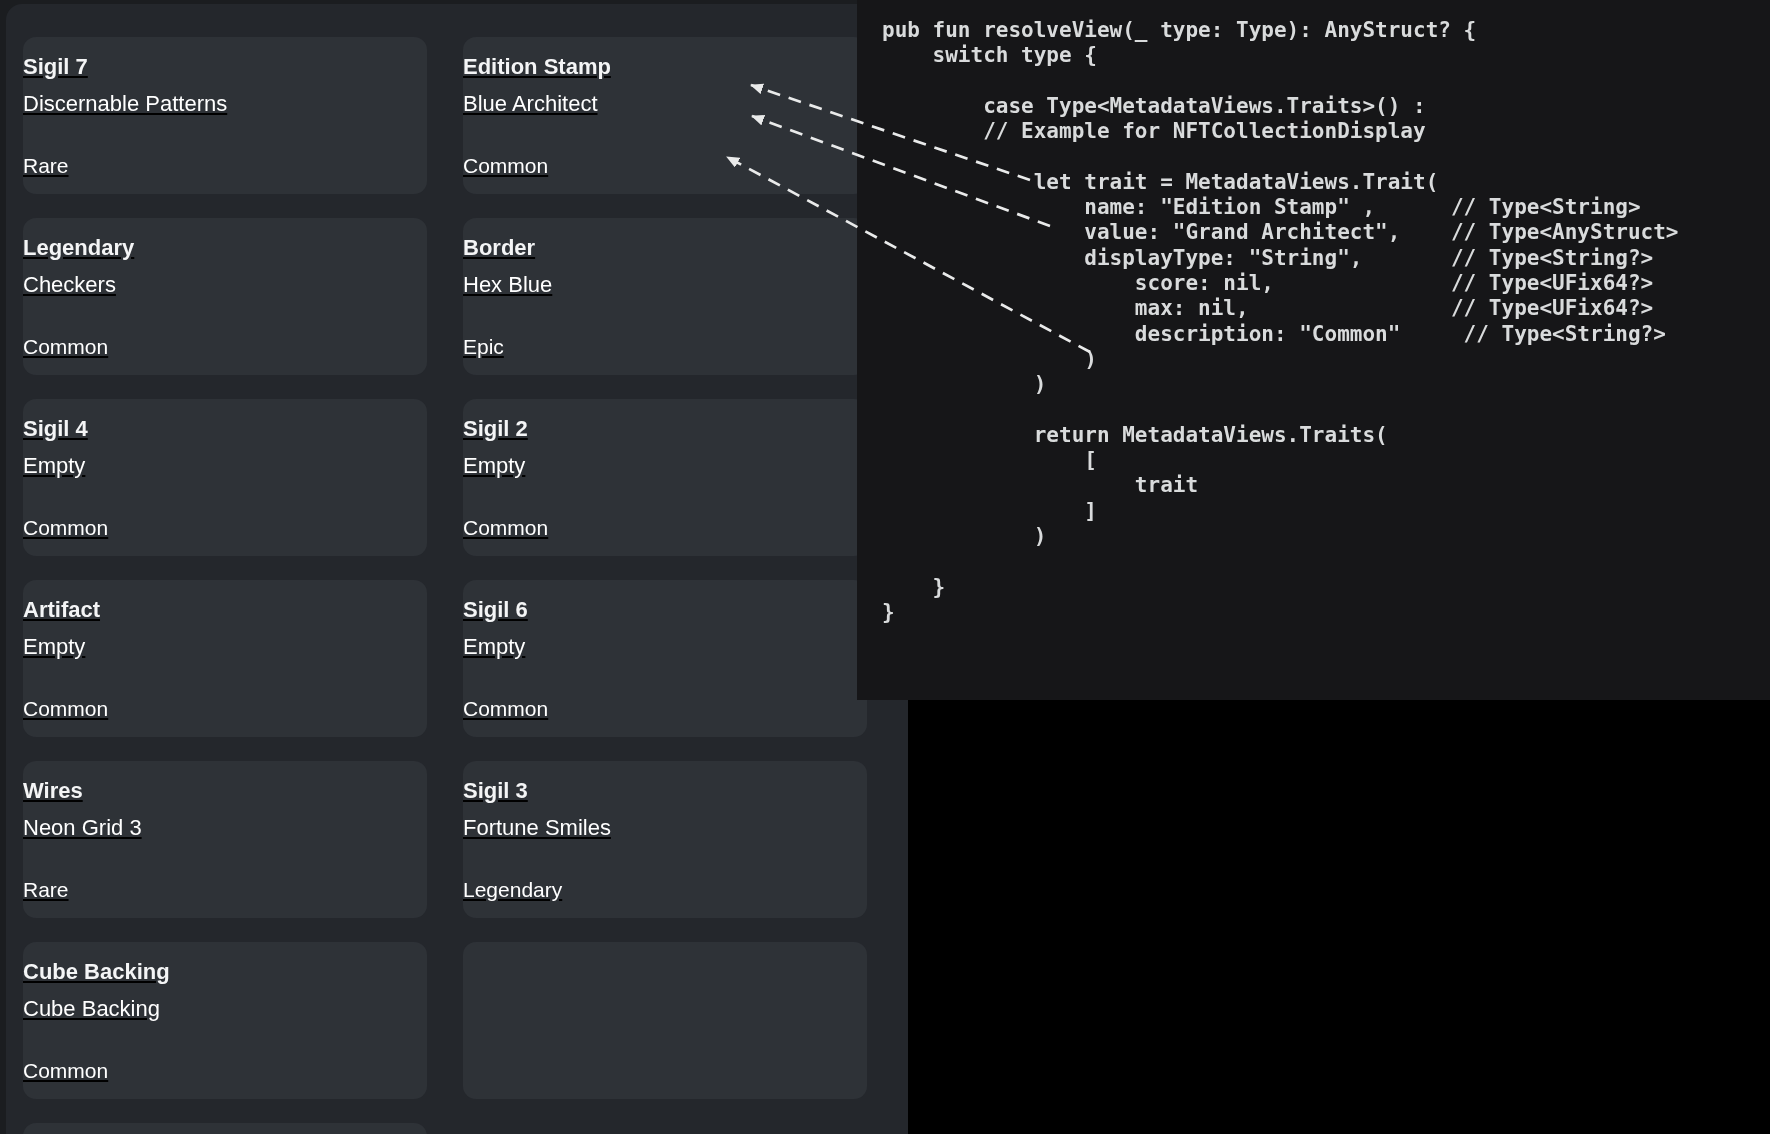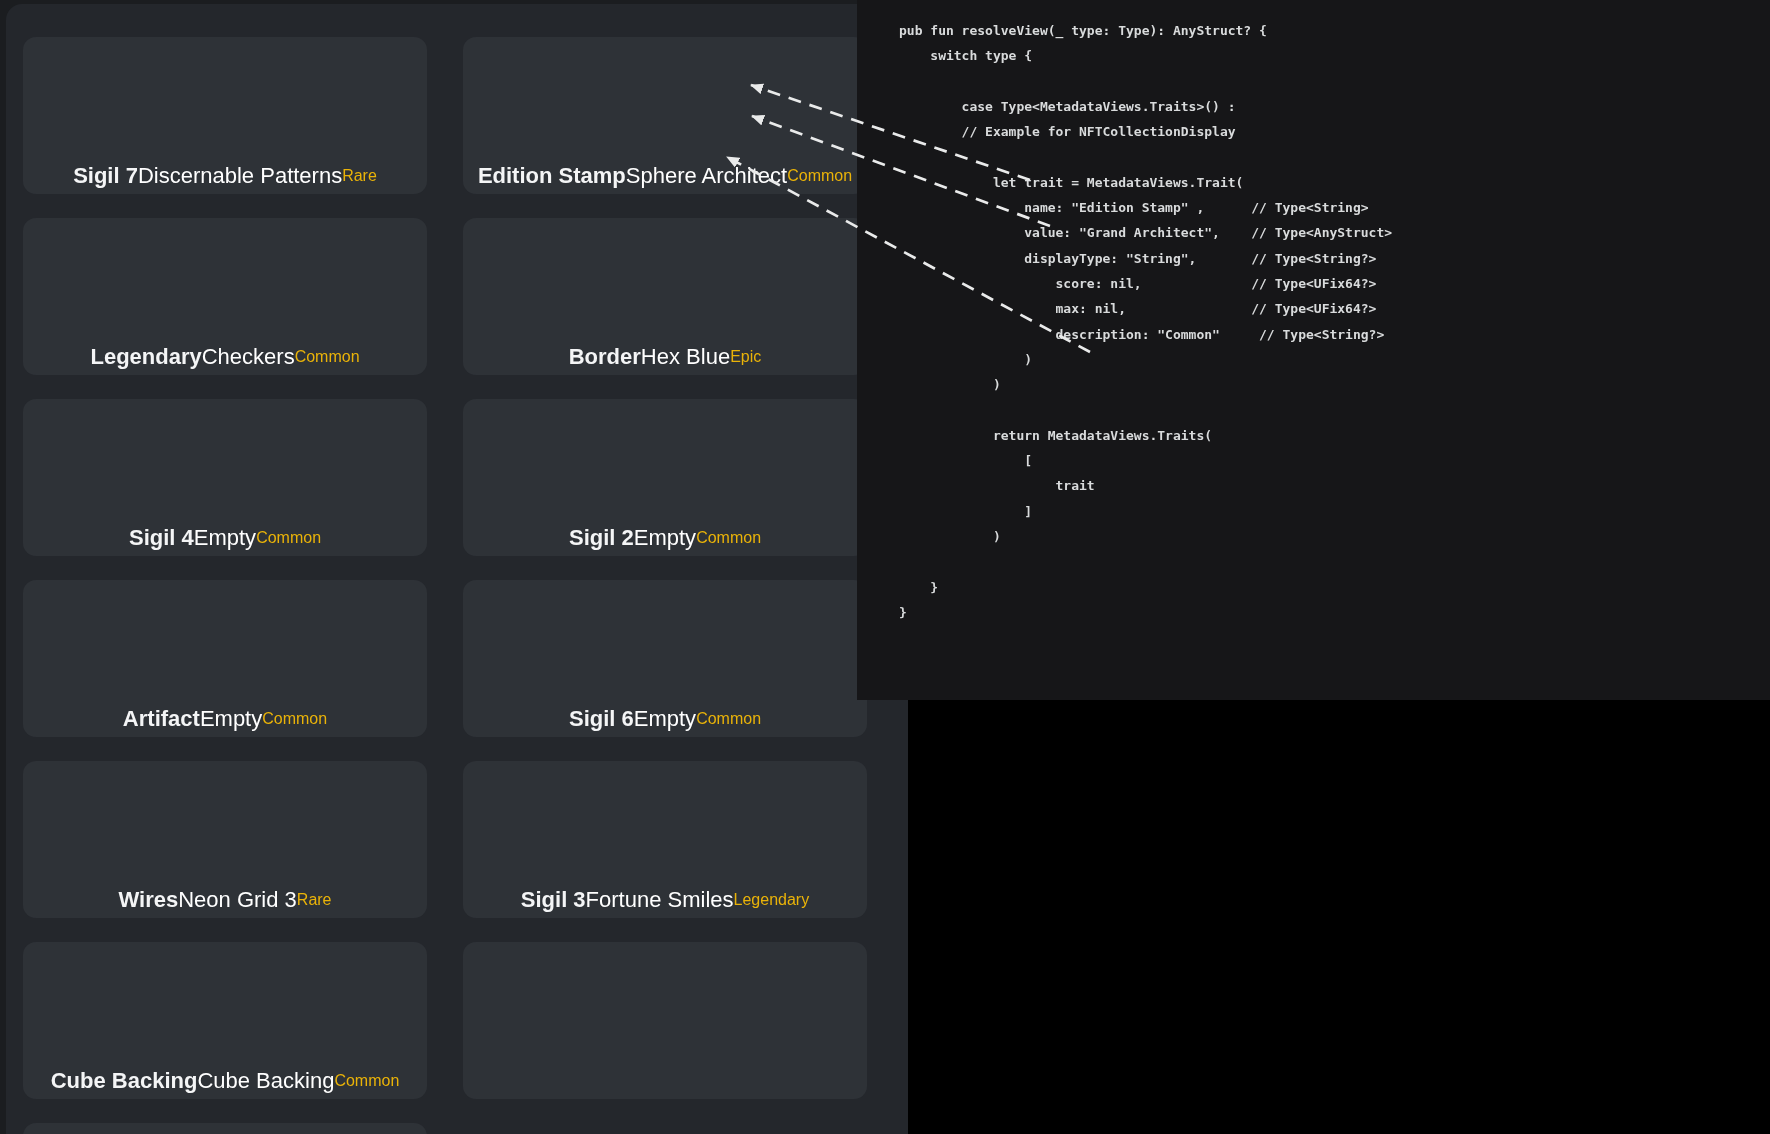--- a/index.html
+++ b/index.html
@@ -28,47 +28,47 @@
     display: grid;
     grid-template-columns: 404px 404px;
     column-gap: 36px;
     row-gap: 24px;
     grid-auto-rows: 157px;
   }
 
   .card {
     background: #2e3237;
     border-radius: 13px;
-    display: flex; flex-direction: row;
-    align-items: flex-end; justify-content: center;
+    display: flex; flex-direction: column;
+    align-items: flex-start; justify-content: center;
     text-align: center;
     line-height: 37px;
+    text-decoration: underline;
   }
   .card-title  { color: #f4f5f6; font-size: 22px; font-weight: 700; }
   .card-value  { color: #ffffff; font-size: 22px; font-weight: 400; }
-  .card-rarity { color: #eab308; font-size: 16px; font-weight: 400; margin-top: 25px; }
+  .card-rarity { color: #ffffff; font-size: 21px; font-weight: 400; margin-top: 25px; }
 
   
   .code-panel {
     position: absolute; left: 857px; top: 0; width: 913px; height: 700px;
     background: #161618;
     padding: 18px 0 0 25px;
     box-sizing: border-box;
     overflow: hidden;
     z-index: 3;
   }
   .code-line {
     font-family: "DejaVu Sans Mono", "Liberation Mono", monospace;
-    font-size: 13px;
+    font-size: 21px;
     font-weight: 600;
     line-height: 25.3px;
     min-height: 25.3px;
     color: #d9dbdc;
     white-space: pre;
-    margin-left: 17px;
   }
 
   
   .arrows-svg {
     position: absolute; left: 0; top: 0; width: 1770px; height: 1134px;
     z-index: 5;
     pointer-events: none;
   }
 </style>
 </head>
@@ -80,21 +80,21 @@
   <div class="traits-grid">
 
     <div class="card">
       <div class="card-title">Sigil 7</div>
       <div class="card-value">Discernable Patterns</div>
       <div class="card-rarity">Rare</div>
     </div>
 
     <div class="card">
       <div class="card-title">Edition Stamp</div>
-      <div class="card-value">Sphere Architect</div>
+      <div class="card-value">Blue Architect</div>
       <div class="card-rarity">Common</div>
     </div>
 
     <div class="card">
       <div class="card-title">Legendary</div>
       <div class="card-value">Checkers</div>
       <div class="card-rarity">Common</div>
     </div>
 
     <div class="card">

